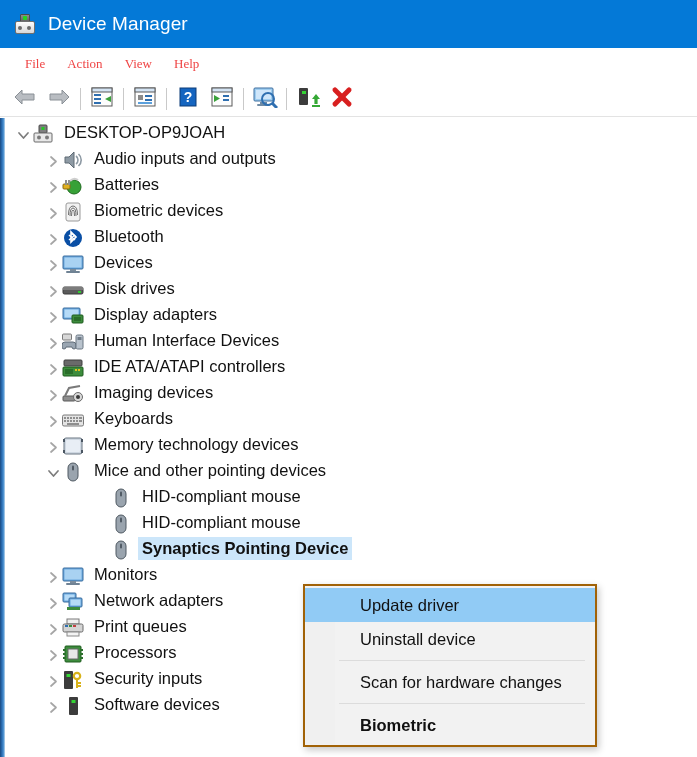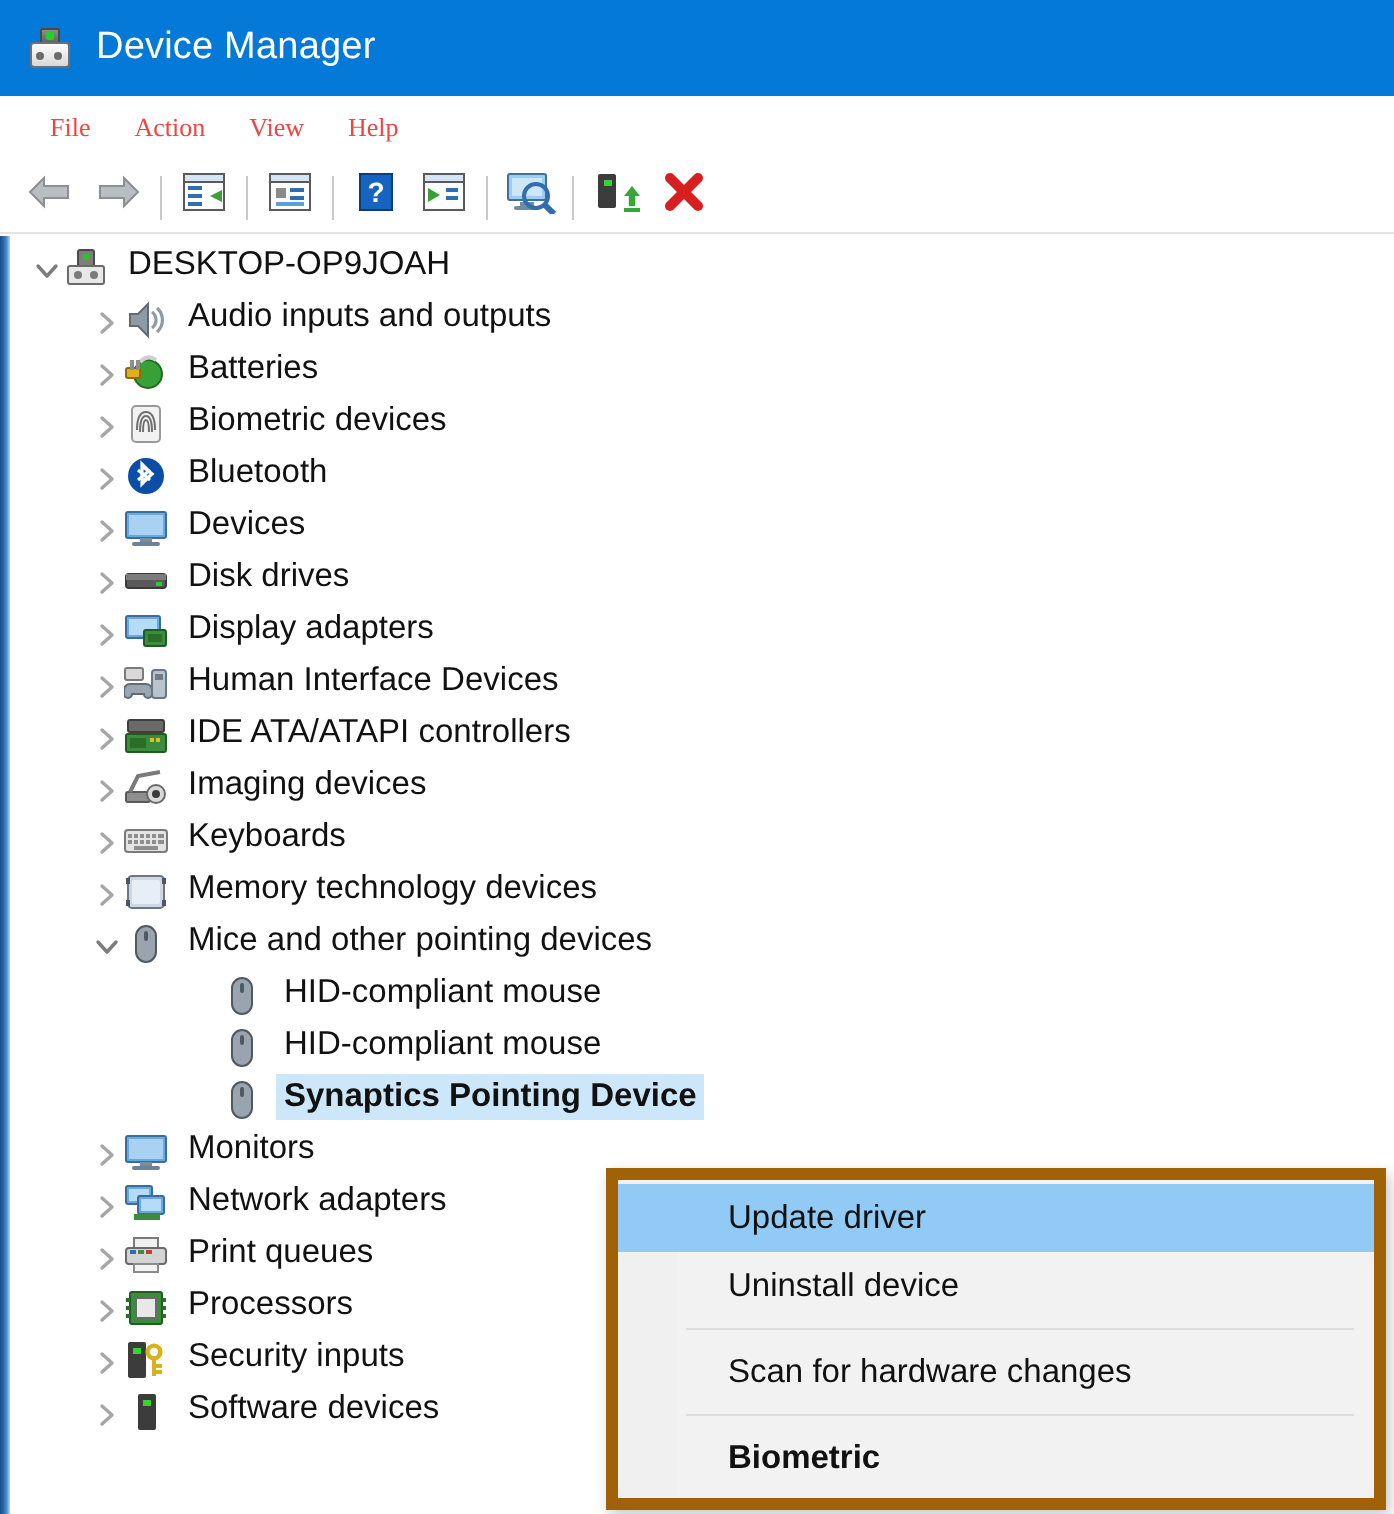--- a/index.html
+++ b/index.html
@@ -146,23 +146,23 @@
   .icon svg { display:block; }
   
   .ind-0 { padding-left: 9px; }
   .ind-1 { padding-left: 39px; }
   .ind-2 { padding-left: 69px; }
   .ind-2 .icon { margin-left: 18px; }
   
   #ctx {
     position: absolute;
     left: 303px; top: 584px;
-    width: 390px;
+    width: 294px;
     background: #f2f2f2;
-    border: 6px solid #a16207;
+    border: 2px solid #a16207;
     box-shadow: 2px 3px 7px rgba(0,0,0,0.22);
     z-index: 30;
     padding: 2px 0 3px 0;
   }
   #ctx .gutter {
     position: absolute; left: 1px; top: 1px; bottom: 1px;
     width: 29px;
     background: #f0f0f0;
     border-right: 1px solid #f0f0f0;
   }

